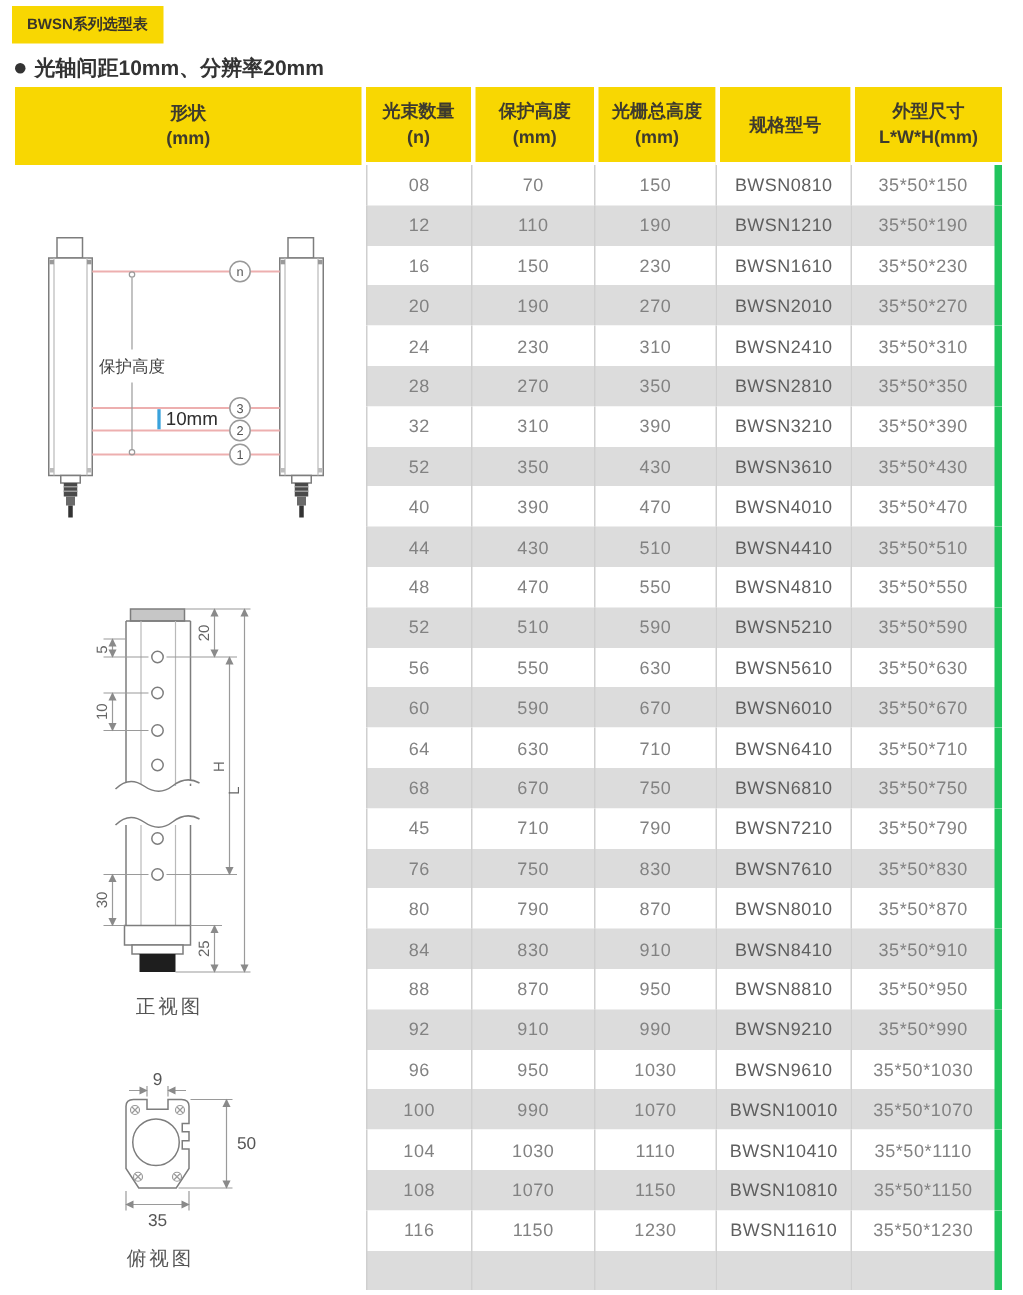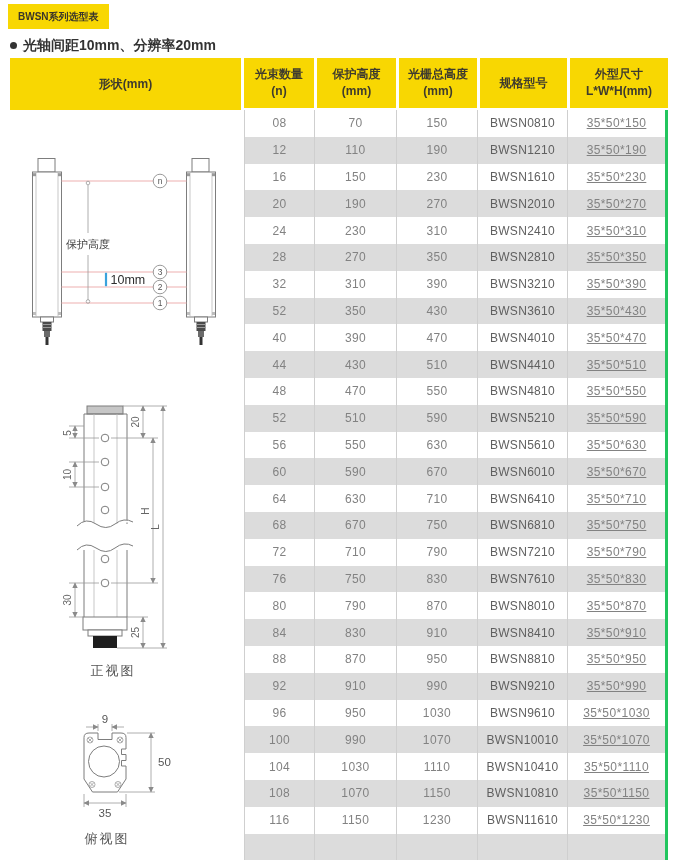--- a/index.html
+++ b/index.html
@@ -15,37 +15,37 @@
 
   
   .title{position:absolute;left:8px;top:4px;height:25px;line-height:25px;
     background:var(--accent-yellow);padding:0 10px;font-size:10px;font-weight:bold;color:#39352a;}
   .subtitle{position:absolute;left:10px;top:37px;font-size:14px;font-weight:600;color:#333;}
   .subtitle .bullet{display:inline-block;width:7px;height:7px;border-radius:50%;background:#333;
     margin-right:6px;vertical-align:1px;}
 
   
   .shape-header{position:absolute;left:10px;top:58px;width:231px;height:52px;
-    background:var(--accent-yellow);display:flex;align-items:center;justify-content:center;}
+    background:var(--accent-yellow);display:flex;flex-direction:column;align-items:center;justify-content:center;}
   .shape-header div, th .hw div{font-size:12px;font-weight:bold;color:#3e3b2e;line-height:17px;}
   .shape-body{position:absolute;left:10px;top:110px;width:231px;height:753px;background:#fff;}
   .shape-body svg{position:absolute;}
   #svg-beams{left:0;top:38px;}
   #svg-front{left:45px;top:283px;}
   #svg-top{left:45px;top:590px;}
 
   
   table.sel{position:absolute;left:244px;top:58px;width:424px;border-collapse:separate;border-spacing:0;table-layout:fixed;}
   table.sel th{background:var(--accent-yellow);height:52px;padding:0;vertical-align:middle;}
   table.sel th .hw{display:flex;flex-direction:column;align-items:center;justify-content:center;height:100%;}
   table.sel th + th{border-left:3px solid #fff;}
   table.sel th{border-bottom:2px solid #fff;}
   table.sel td{height:26.8px;padding:0;text-align:center;vertical-align:middle;
     font-size:12px;color:#828282;letter-spacing:.4px;border-left:1px solid #cfcfcf;}
-  table.sel td:last-child{border-right:3px solid #22c55e;text-decoration:underline;}
+  table.sel td:last-child{border-right:5px solid #22c55e;}
   table.sel td.model{color:#5f5f5f;letter-spacing:.3px;}
   table.sel tbody tr:nth-child(even) td{background:var(--row-alt);}
   table.sel tbody tr:nth-child(odd) td{background:#fff;}
   .dthin{stroke:#b9b9b9;stroke-width:.8;fill:none;}
   .dpart{stroke:#7d7d7d;stroke-width:1;fill:#fff;}
   .dext{stroke:#9a9a9a;stroke-width:.8;fill:none;}
   .beam{stroke:var(--beam-red);stroke-width:1.2;fill:none;}
   .bluetick{stroke:var(--dim-blue);stroke-width:2.2;fill:none;}
   .dtxt{font-size:10px;fill:#666;}
   .dtxt2{font-size:11.5px;fill:#555;}
@@ -394,21 +394,21 @@
           <td>35*50*710</td>
         </tr>
         <tr>
           <td>68</td>
           <td>670</td>
           <td>750</td>
           <td class="model">BWSN6810</td>
           <td>35*50*750</td>
         </tr>
         <tr>
-          <td>72</td>
+          <td>45</td>
           <td>710</td>
           <td>790</td>
           <td class="model">BWSN7210</td>
           <td>35*50*790</td>
         </tr>
         <tr>
           <td>76</td>
           <td>750</td>
           <td>830</td>
           <td class="model">BWSN7610</td>

